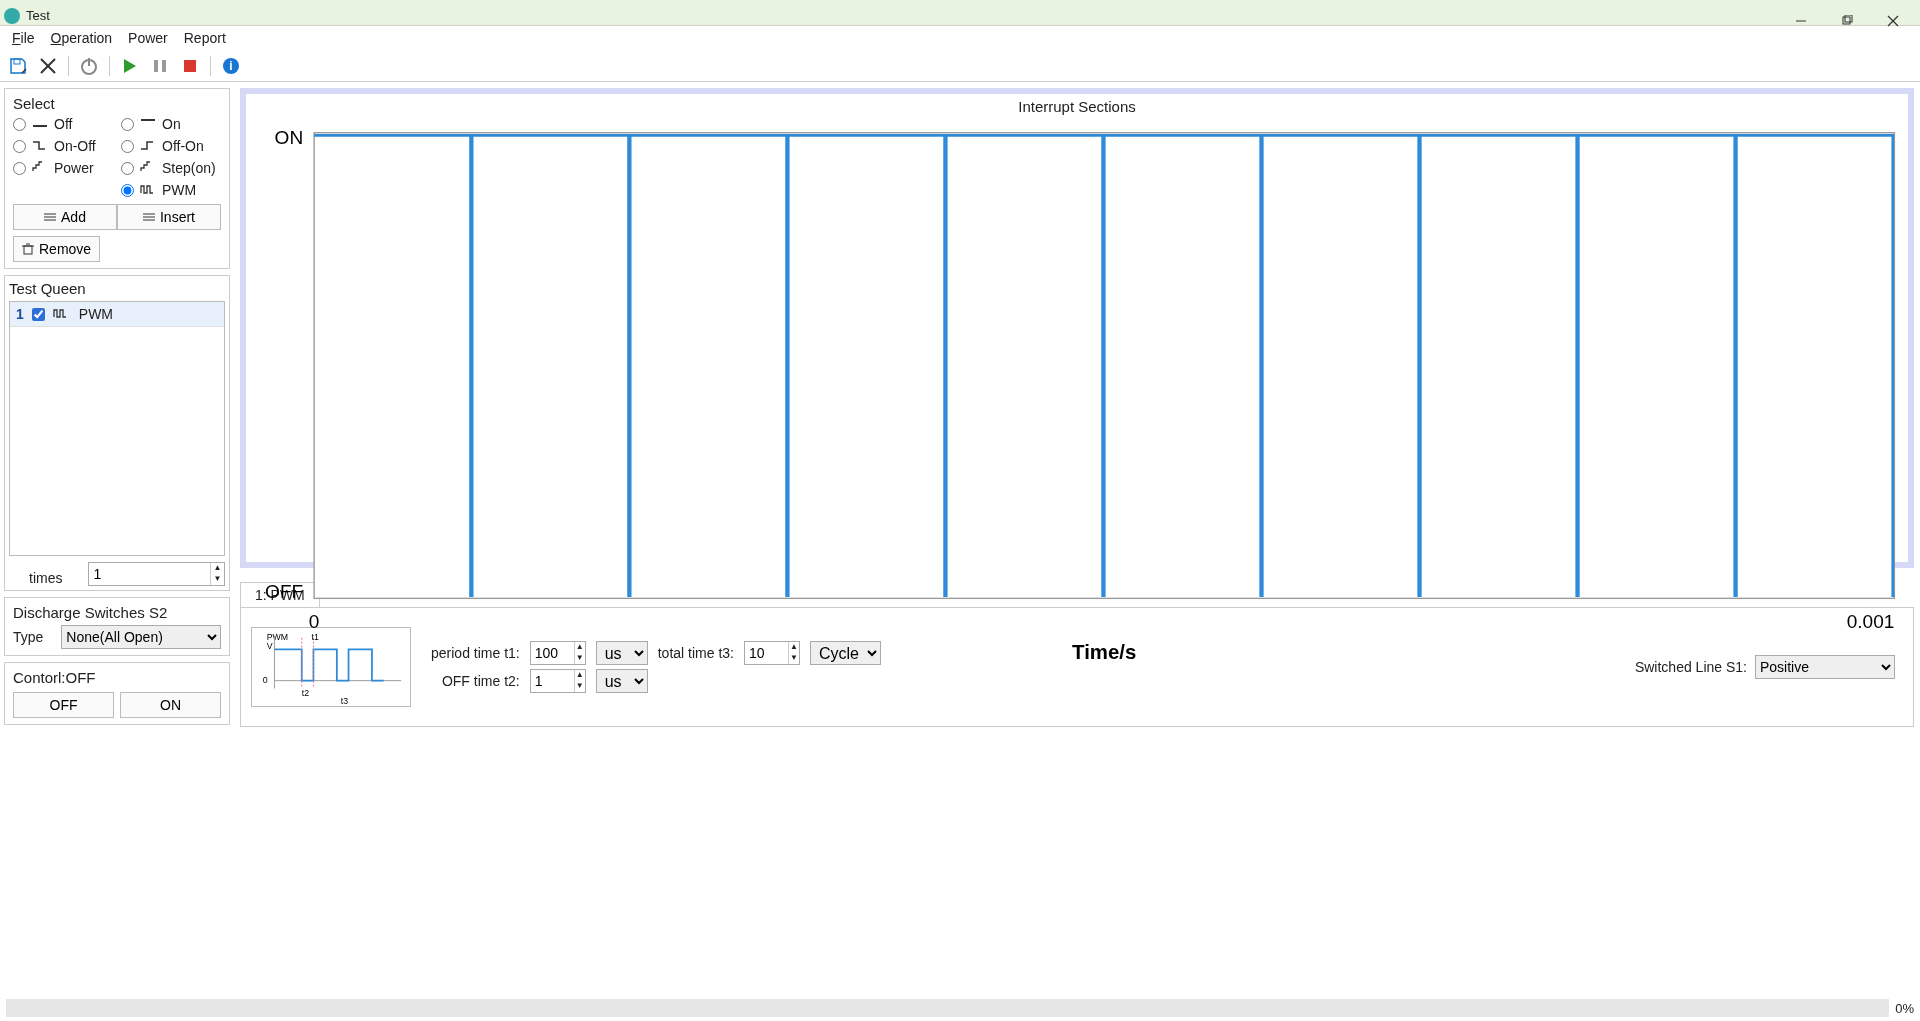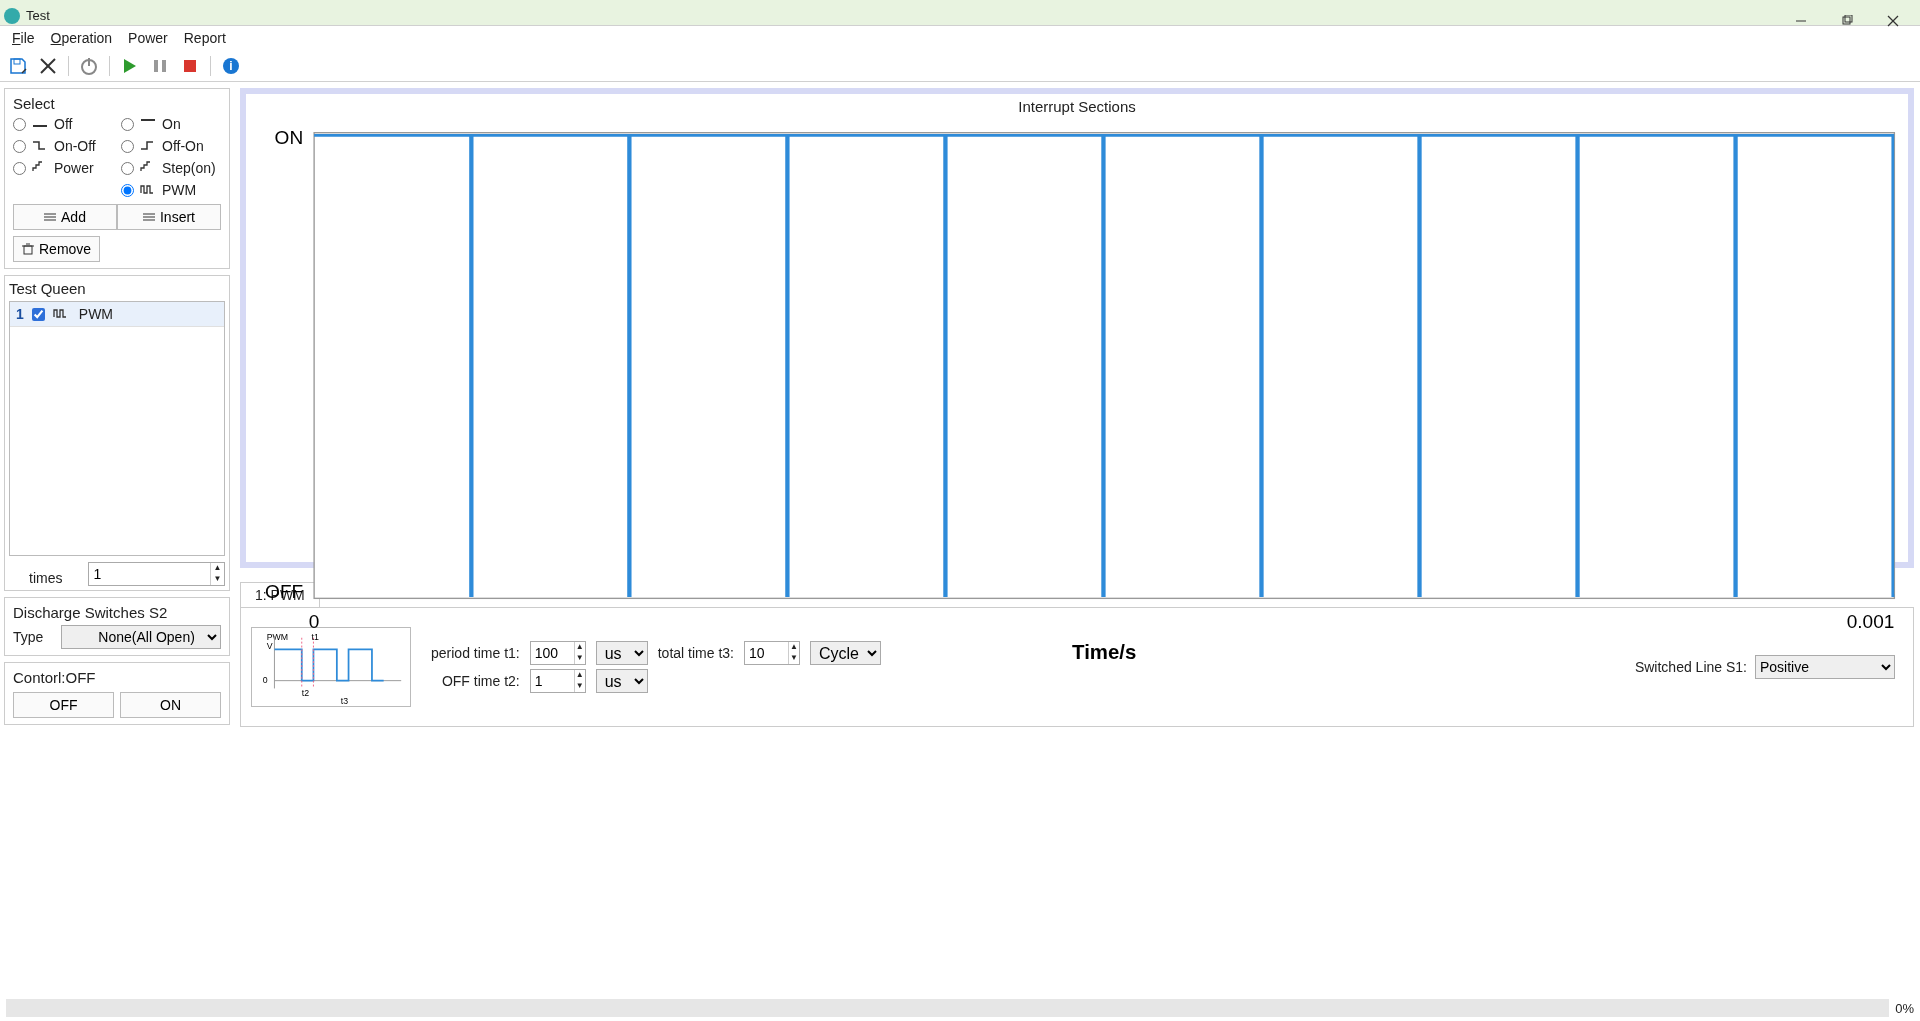--- a/index.html
+++ b/index.html
@@ -42,21 +42,21 @@
 
     .times-row { display: flex; align-items: flex-end; margin-top: 6px; gap: 6px; }
     .times-row label { flex: 0 0 auto; padding: 0 20px; }
     .spinput { display: flex; align-items: center; border: 1px solid #aaa; height: 24px; flex: 1; }
     .spinput input { border: none; outline: none; width: 100%; padding: 2px 4px; font-size: 14px; }
     .spinput .arrows { width: 16px; display: flex; flex-direction: column; border-left: 1px solid #ccc; }
     .spinput .arrows span { height: 11px; font-size: 8px; text-align: center; line-height: 10px; cursor: pointer; }
 
     .discharge-box label { font-size: 14px; }
     .discharge-row { display: flex; gap: 18px; align-items: center; margin-top: 4px; }
-    .discharge-row select { flex: 1; height: 24px; border: 1px solid #aaa; font-size: 14px; padding-left: 32px; }
+    .discharge-row select { flex: 1; height: 24px; border: 1px solid #aaa; font-size: 14px; }
 
     .control-row { display: flex; gap: 6px; margin-top: 6px; }
     .control-row .btn { flex: 1; justify-content: center; }
 
     .right-panel { flex: 1; display: flex; flex-direction: column; padding: 6px; gap: 4px; }
 
     .chart-container { border: 6px solid #d6d9f5; background: #fff; padding: 0; height: 480px; display: flex; flex-direction: column; }
     .chart-title { text-align: center; font-size: 15px; padding: 4px; }
     .chart-body { flex: 1; position: relative; }
     .chart-body svg { width: 100%; height: 100%; }

